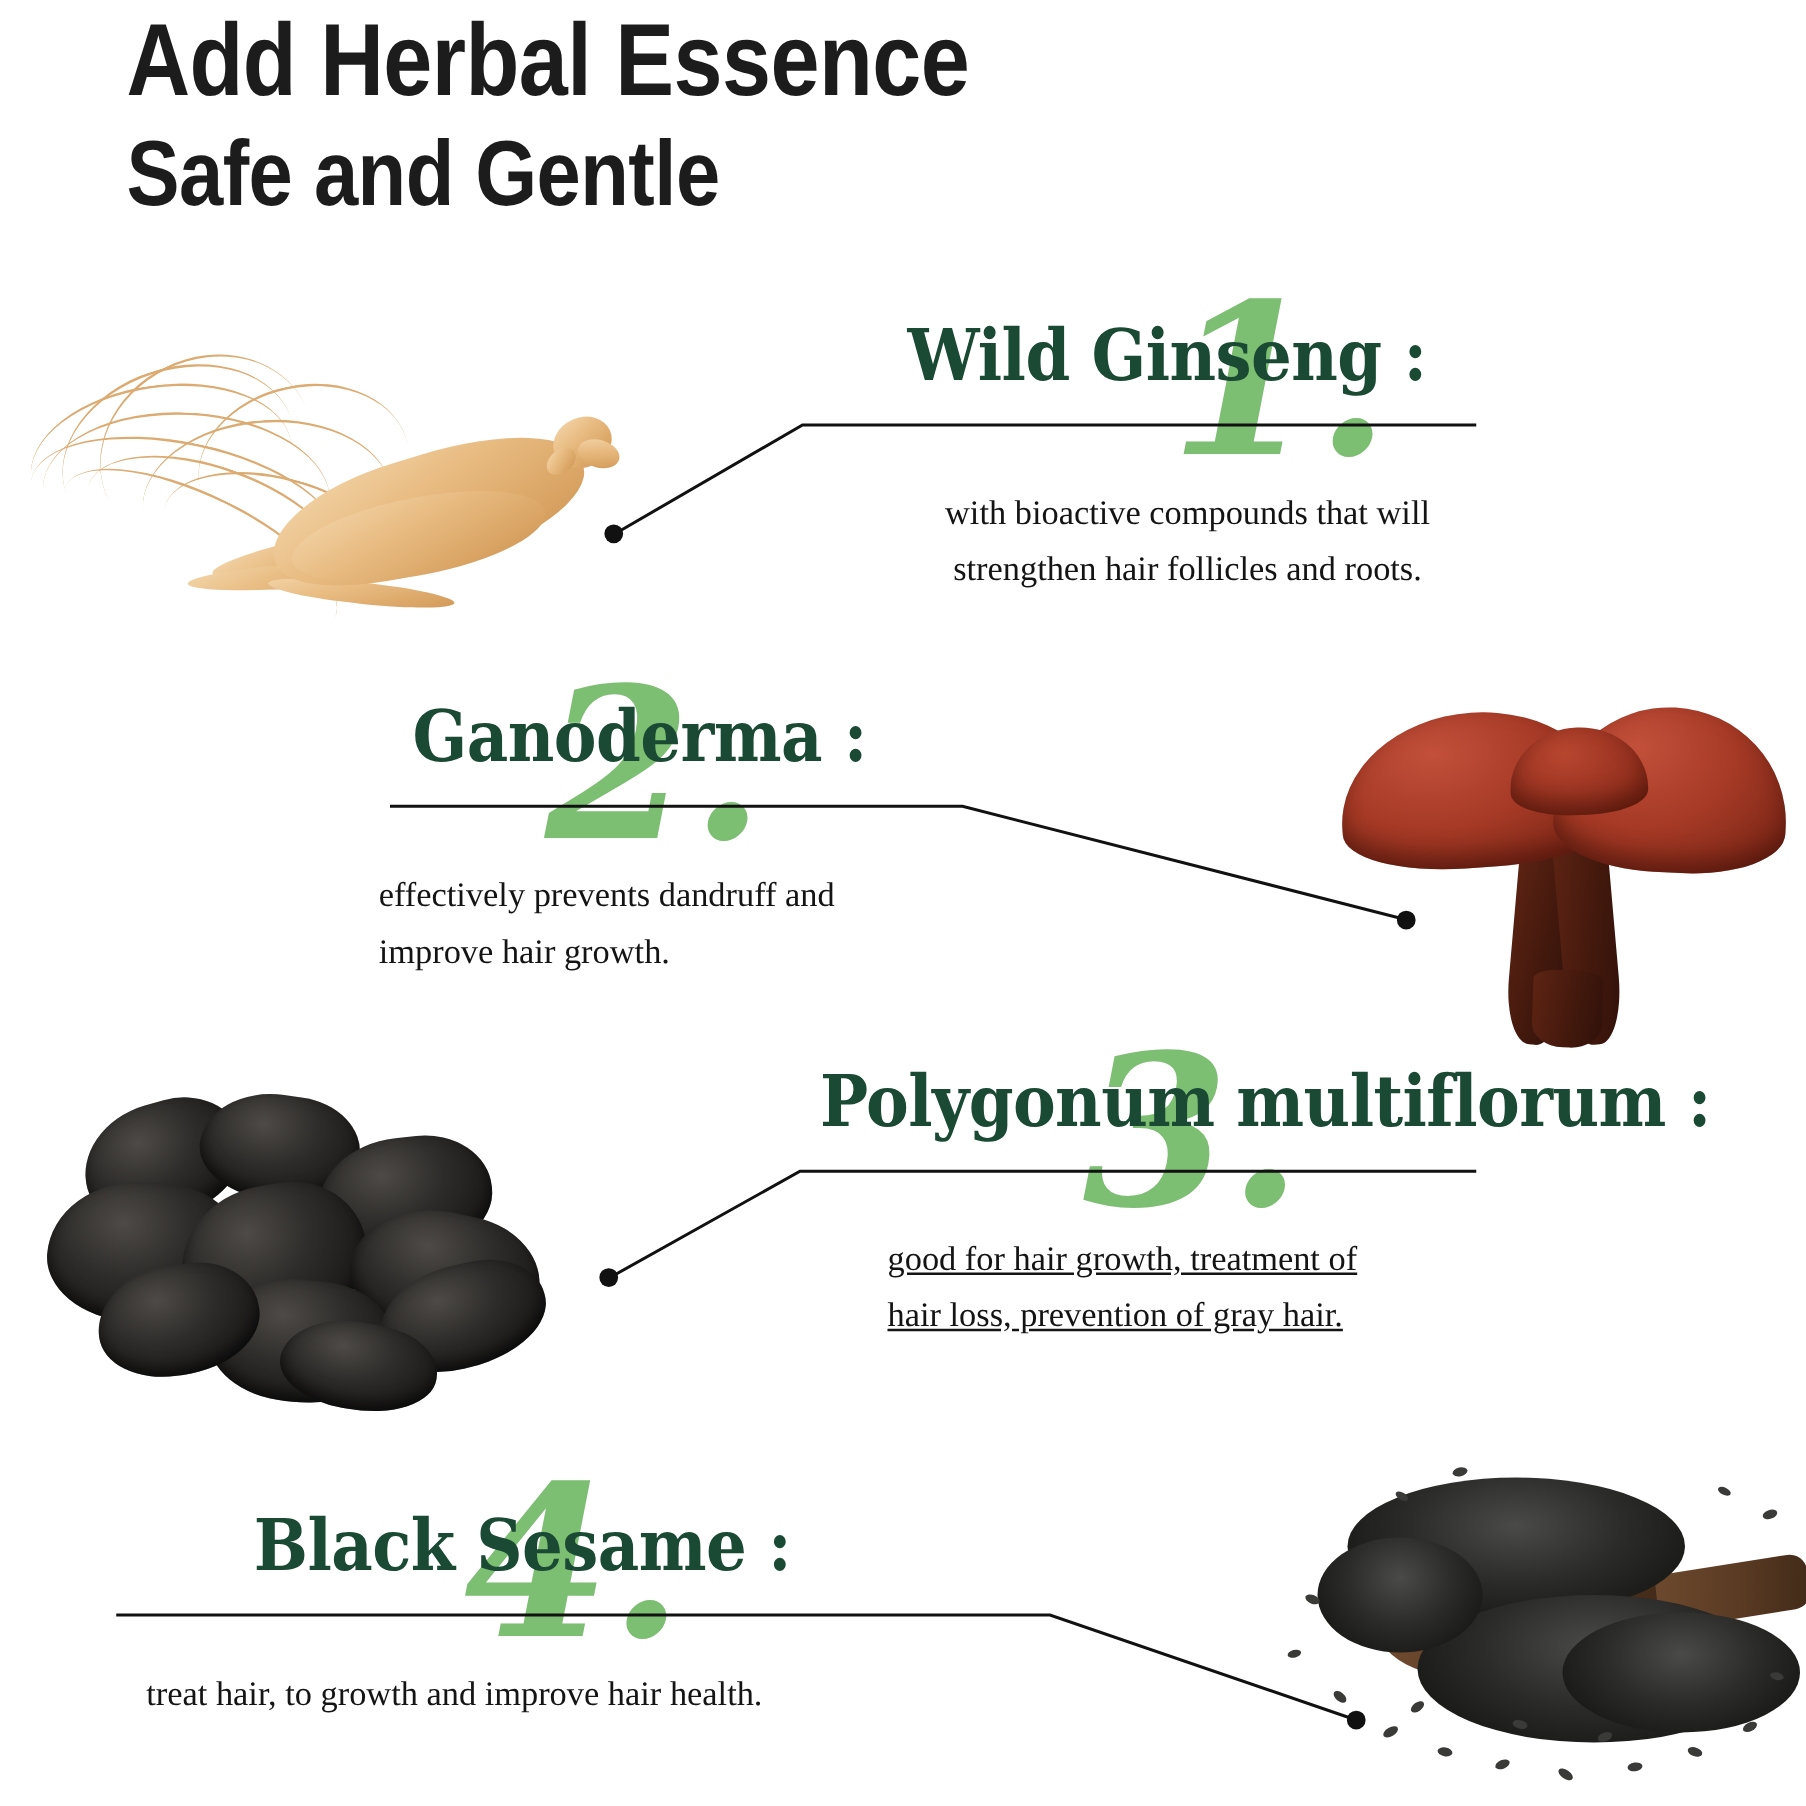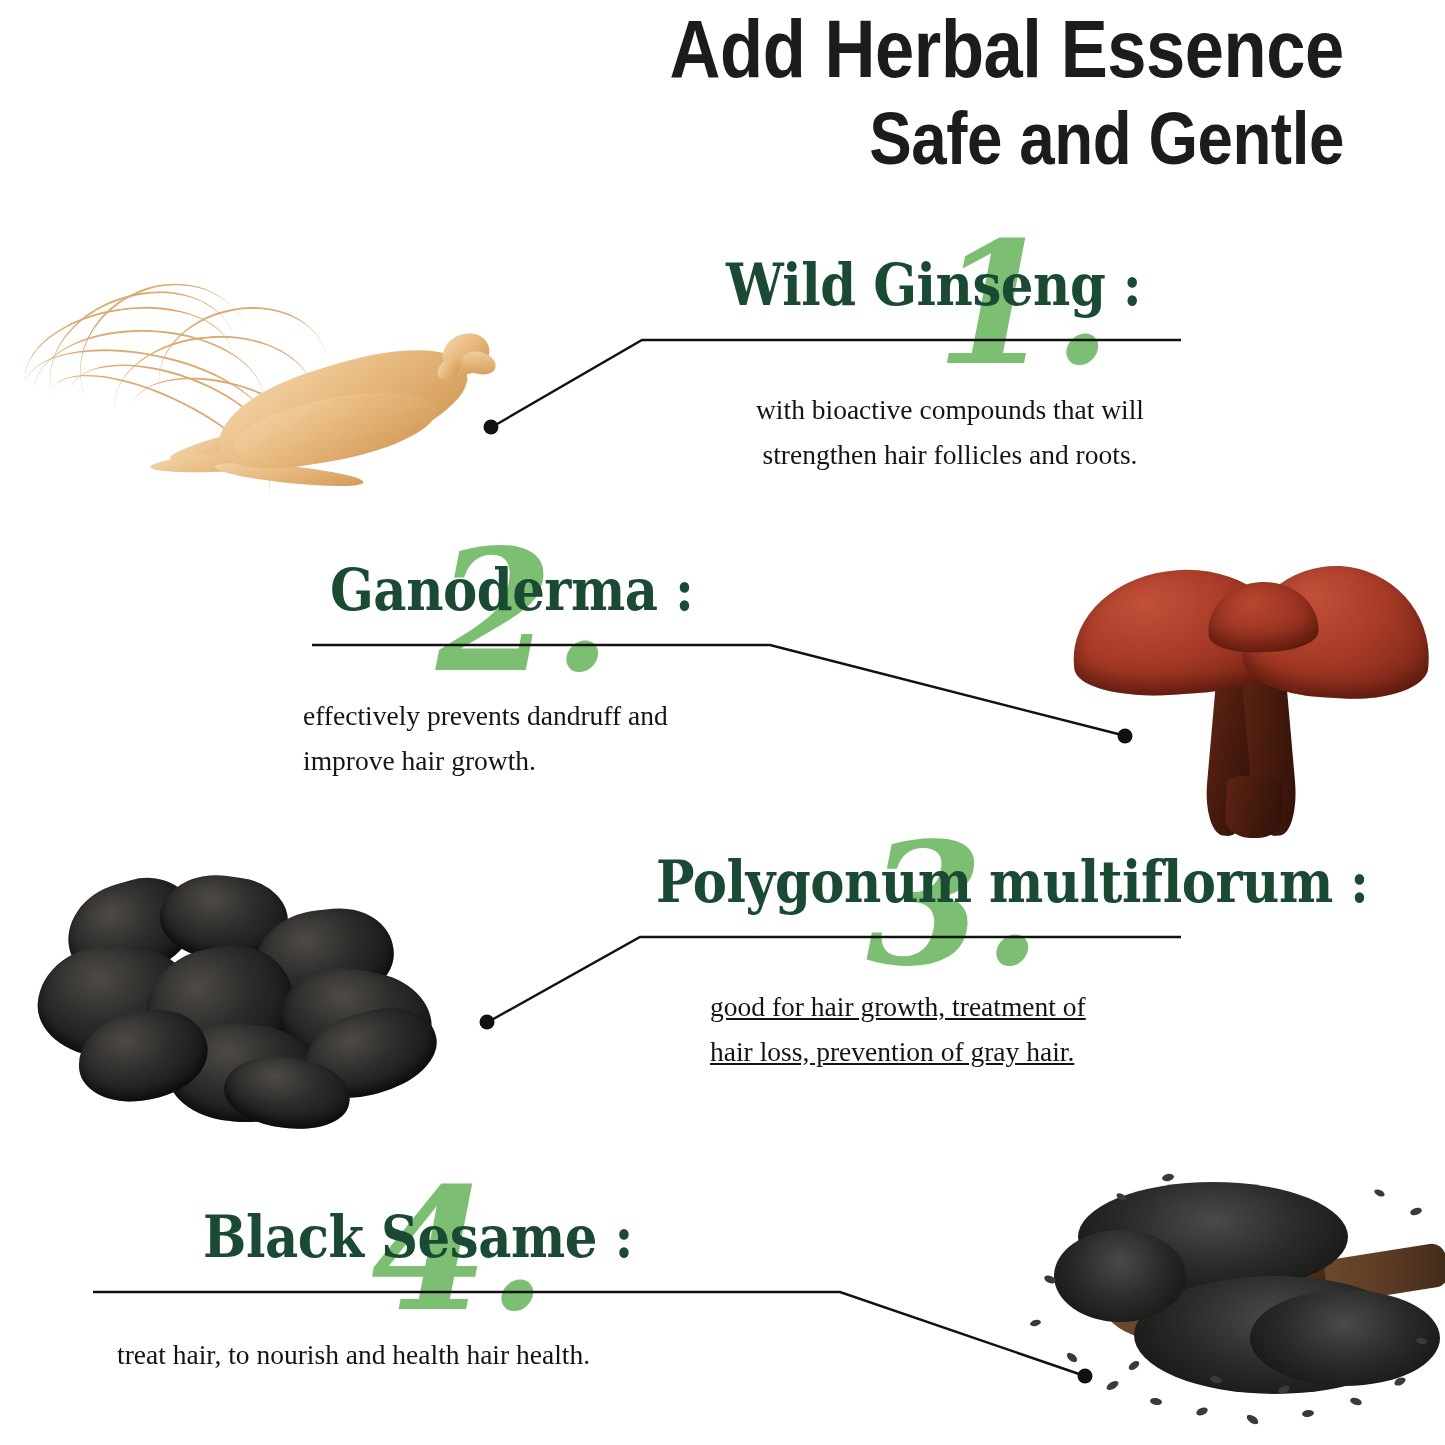--- a/index.html
+++ b/index.html
@@ -15,21 +15,21 @@
     overflow: hidden;
     font-family: "Liberation Serif", "DejaVu Serif", serif;
   }
 
   
   .title-block {
     position: absolute;
     left: 0;
     top: 8px;
     width: 1445px;
-    text-align: right;
+    text-align: left;
   }
   .title-line {
     font-family: "Liberation Sans", "DejaVu Sans", sans-serif;
     font-weight: bold;
     color: #1c1c1c;
     letter-spacing: -0.5px;
     line-height: 1.0;
     transform: scaleX(0.86);
     transform-origin: center center;
     white-space: nowrap;
@@ -276,15 +276,15 @@
   </div>
   <div class="body-text" style="left:710px; top:985px; width:540px;text-decoration:underline;">good for hair growth, treatment of
 hair loss, prevention of gray hair.</div>
 
   <div class="section" style="left:203px; top:1208px;">
     <div class="heading-wrap">
       <span class="big-num" style="left:168px; top:-42px;">4.</span>
       <span class="heading-text">Black Sesame :</span>
     </div>
   </div>
-  <div class="body-text" style="left:117px; top:1333px; width:700px;">treat hair, to nourish and health hair health.</div>
+  <div class="body-text" style="left:117px; top:1333px; width:700px;">treat hair, to growth and improve hair health.</div>
 
 </div>
 
 </body></html>

